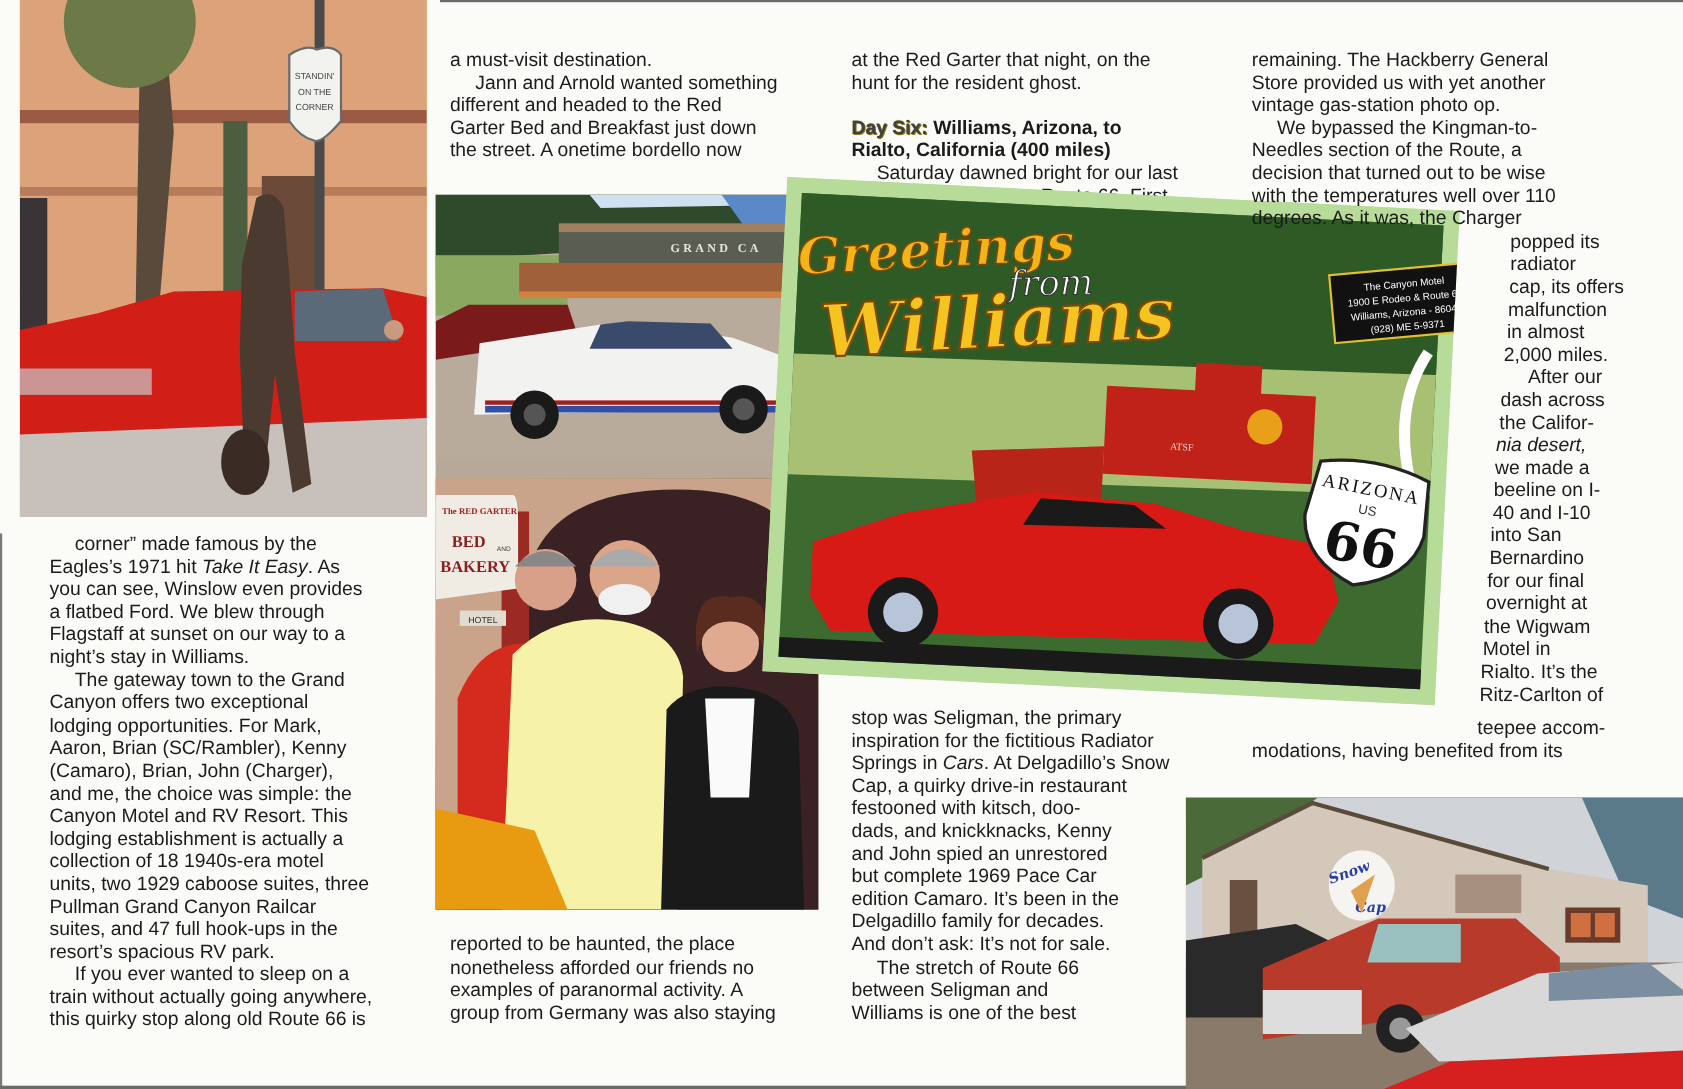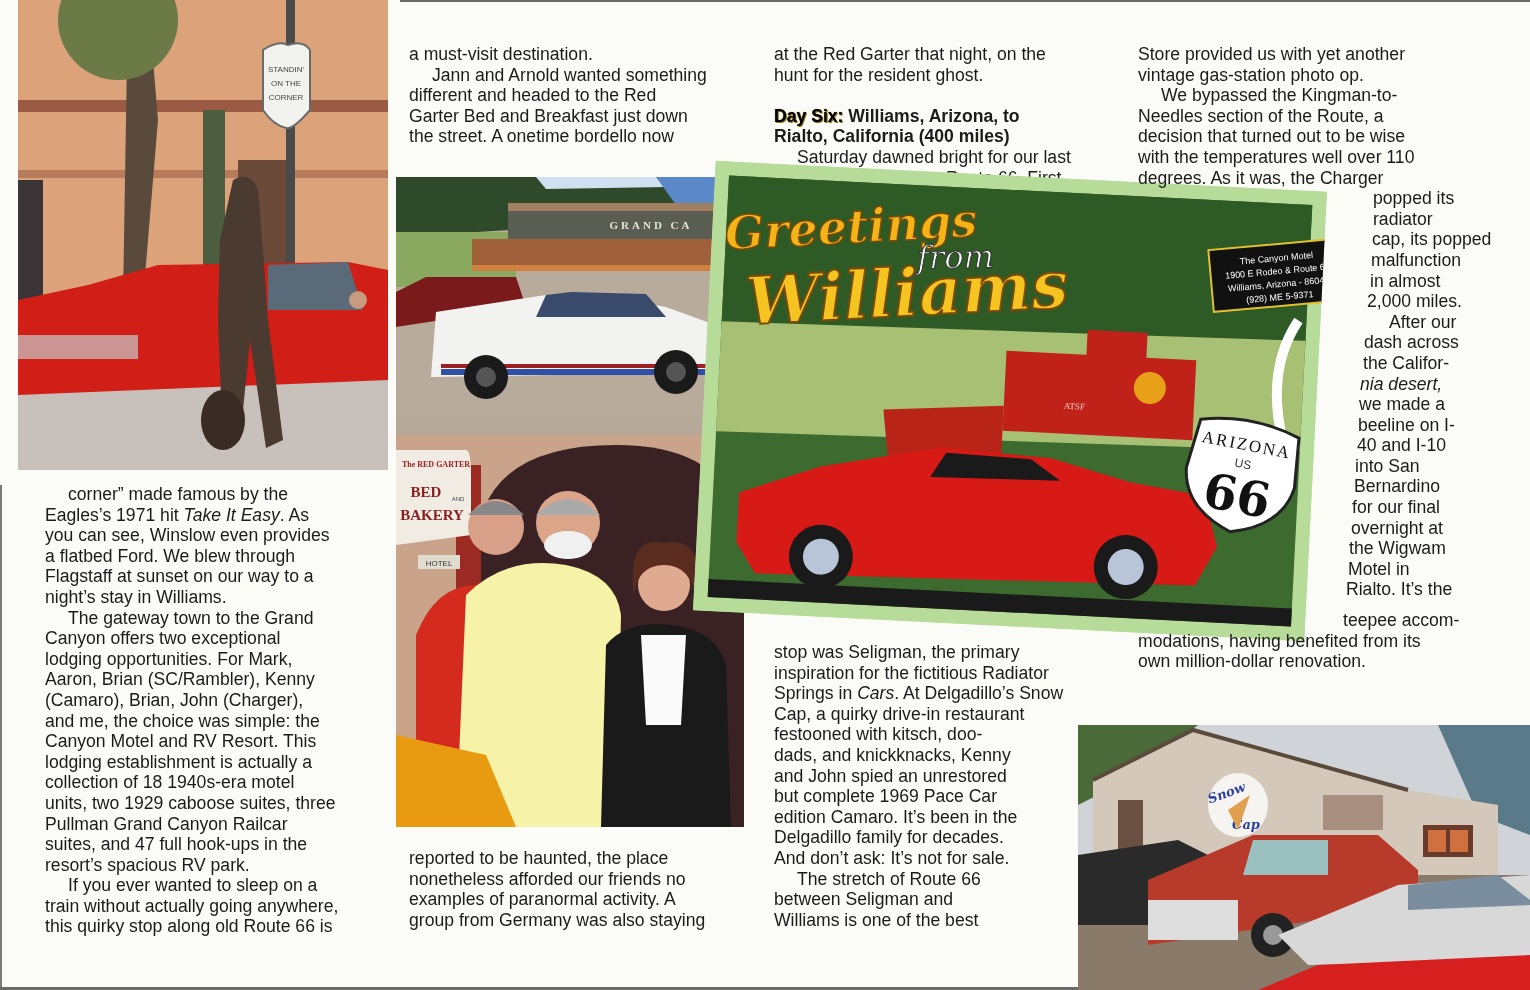--- a/index.html
+++ b/index.html
@@ -4,21 +4,21 @@
   <style>
     html, body { margin:0; padding:0; }
     body { width:1530px; height:990px; position:relative; overflow:hidden; background:#fbfbf8; font-family:"Liberation Sans", sans-serif; color:#1b1b1b; }
     .frame-top { position:absolute; left:400px; top:0; width:1130px; height:2px; background:#6b6b6b; }
     .frame-left { position:absolute; left:0; top:485px; width:2px; height:505px; background:#7a7a7a; }
     .frame-bottom { position:absolute; left:0; top:987px; width:1080px; height:3px; background:#6b6b6b; }
     .col { position:absolute; font-size:17.6px; line-height:20.6px; white-space:nowrap; }
     .col .ln { display:block; }
     .ind { padding-left:23px; }
     .photo { position:absolute; overflow:hidden; }
-    .hl { color:#000000; font-weight:bold; text-shadow:0 0 1px #6b5b00, 1px 1px 0 #8a7a10; }
+    .hl { color:#404040; font-weight:bold; text-shadow:0 0 1px #6b5b00, 1px 1px 0 #8a7a10; }
     .bold { font-weight:bold; }
     
     #p1 { left:18px; top:0; width:370px; height:470px; background:linear-gradient(180deg,#e0a87e 0%,#d89a70 55%,#b9a9a0 70%,#c9c1bb 100%); }
     #p2 { left:396px; top:177px; width:328px; height:276px; background:linear-gradient(180deg,#2f4a2b 0%,#3f5a33 25%,#8aa862 35%,#9aa87a 45%,#b7aa98 80%,#b5a89a 100%); }
     #p3 { left:396px; top:435px; width:348px; height:392px; background:linear-gradient(160deg,#caa58a 0%,#9b5a44 35%,#4a2a24 55%,#2b2424 100%); }
     #p4 { left:704px; top:176px; width:612px; height:450px; transform:rotate(2.9deg); transform-origin:center; background:#b7dc9a; }
     #p5 { left:1078px; top:725px; width:452px; height:265px; background:linear-gradient(180deg,#5c7a4a 0%,#cbbeb0 10%,#d4c8ba 48%,#6b5a4a 60%,#8a7a6b 100%); }
   </style>
 </head>
 <body>
@@ -205,50 +205,51 @@
     <span class="ln">but complete 1969 Pace Car</span>
     <span class="ln">edition Camaro. It’s been in the</span>
     <span class="ln">Delgadillo family for decades.</span>
     <span class="ln">And don’t ask: It’s not for sale.</span>
     <span class="ln ind">The stretch of Route 66</span>
     <span class="ln">between Seligman and</span>
     <span class="ln">Williams is one of the best</span>
   </div>
 
 <div class="col" id="col4" style="left:1138px; top:44px;">
+    <span class="ln" style="padding-left: 0px;">remaining. The Hackberry General</span>
     <span class="ln" style="padding-left: 0px;">Store provided us with yet another</span>
     <span class="ln" style="padding-left: 0px;">vintage gas-station photo op.</span>
     <span class="ln" style="padding-left: 23px;">We bypassed the Kingman-to-</span>
     <span class="ln" style="padding-left: 0px;">Needles section of the Route, a</span>
     <span class="ln" style="padding-left: 0px;">decision that turned out to be wise</span>
     <span class="ln" style="padding-left: 0px;">with the temperatures well over 110</span>
     <span class="ln" style="padding-left: 0px;">degrees. As it was, the Charger</span>
     <span class="ln" style="padding-left: 235px;">popped its</span>
     <span class="ln" style="padding-left: 235px;">radiator</span>
-    <span class="ln" style="padding-left: 234px;">cap, its popped</span>
+    <span class="ln" style="padding-left: 234px;">cap, its offers</span>
     <span class="ln" style="padding-left: 233px;">malfunction</span>
     <span class="ln" style="padding-left: 232px;">in almost</span>
     <span class="ln" style="padding-left: 229px;">2,000 miles.</span>
     <span class="ln" style="padding-left: 251px;">After our</span>
     <span class="ln" style="padding-left: 226px;">dash across</span>
     <span class="ln" style="padding-left: 225px;">the Califor-</span>
     <span class="ln" style="padding-left: 222px; font-style: italic;">nia desert,</span>
     <span class="ln" style="padding-left: 221px;">we made a</span>
     <span class="ln" style="padding-left: 220px;">beeline on I-</span>
     <span class="ln" style="padding-left: 219px;">40 and I-10</span>
     <span class="ln" style="padding-left: 217px;">into San</span>
     <span class="ln" style="padding-left: 216px;">Bernardino</span>
     <span class="ln" style="padding-left: 214px;">for our final</span>
     <span class="ln" style="padding-left: 213px;">overnight at</span>
     <span class="ln" style="padding-left: 211px;">the Wigwam</span>
     <span class="ln" style="padding-left: 210px;">Motel in</span>
     <span class="ln" style="padding-left: 208px;">Rialto. It’s the</span>
+    <span class="ln" style="padding-left: 207px;">Ritz-Carlton of</span>
     <span class="ln" style="padding-left: 205px; margin-top: 10px;">teepee accom-</span>
     <span class="ln" style="padding-left: 0px;">modations, having benefited from its</span>
-    <span class="ln" style="padding-left: 0px;">own million-dollar renovation.</span>
   </div>
 
 <div class="photo" id="p5">
   <svg width="452" height="265" viewBox="0 0 452 265">
     <rect width="452" height="265" fill="#d0d4d8"></rect>
     <path d="M0 0 L120 0 L40 60 L0 80 Z" fill="#4a6a3a"></path>
     <path d="M360 0 L452 0 L452 110 L400 90 Z" fill="#5a7a8a"></path>
     <path d="M15 55 L115 5 L330 65 L420 80 L420 150 L15 150 Z" fill="#d4c8ba"></path>
     <path d="M15 55 L115 5 L330 65" stroke="#5a4a3a" stroke-width="4" fill="none"></path>
     <rect x="40" y="75" width="25" height="50" fill="#6a5040"></rect>

